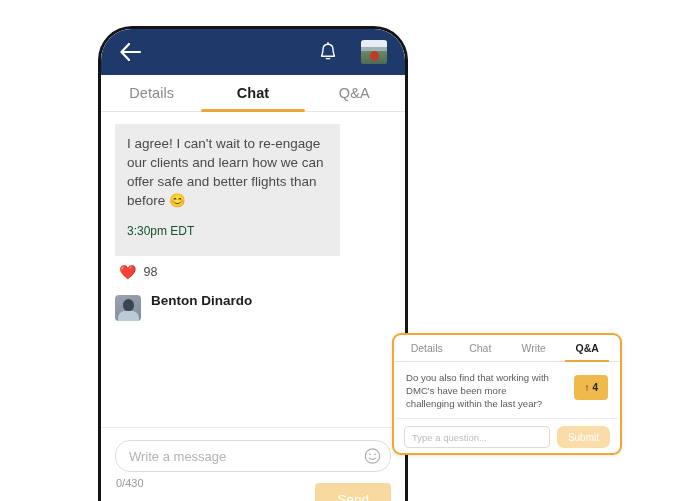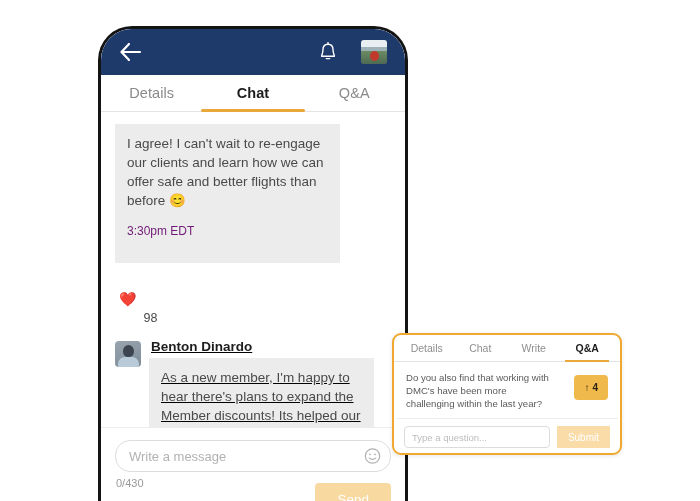--- a/index.html
+++ b/index.html
@@ -109,21 +109,21 @@
 
   
   #message-list {
     flex: 1 1 auto;
     background: #ffffff;
     padding: 12px 14px 0 14px;
     box-sizing: border-box;
     overflow: hidden;
   }
   .message-row { display: flex; margin-bottom: 6px; }
-  .message-row.with-avatar { margin-top: 14px; text-decoration: underline; }
+  .message-row.with-avatar { margin-top: 14px; }
   .msg-avatar {
     width: 26px;
     height: 26px;
     border-radius: 4px;
     flex: 0 0 26px;
     margin-right: 8px;
     margin-top: 2px;
     overflow: hidden;
     background: linear-gradient(160deg,#98a4ae,#7e8d99);
     position: relative;
@@ -134,44 +134,44 @@
   .msg-author {
     font-size: 13.5px;
     font-weight: 700;
     color: #1d1d1d;
     margin-bottom: 4px;
     padding-left: 2px;
   }
   .bubble {
     background: #ececec;
     border-radius: 0;
-    padding: 10px 12px 25px 12px;
+    padding: 10px 12px 18px 12px;
     max-width: 225px;
     box-sizing: border-box;
   }
   .bubble-text {
     font-size: 13.5px;
     line-height: 19px;
     color: #4a4a4a;
   }
   .bubble-time {
     font-size: 12px;
-    color: #701a75;
+    color: #14532d;
     margin-top: 14px;
   }
   .reactions {
     display: flex;
     align-items: center;
     gap: 7px;
     margin-top: 9px;
     padding-left: 4px;
   }
   .reaction { display: flex; align-items: center; gap: 7px; cursor: pointer; }
   .reaction-emoji { font-size: 14px; line-height: 1; }
-  .reaction-count { font-size: 12.5px; color: #4a4a4a; margin-top: 39px; }
+  .reaction-count { font-size: 12.5px; color: #4a4a4a; }
 
   
   #composer {
     flex: 0 0 auto;
     background: #ffffff;
     border-top: 1px solid #ededed;
     padding: 12px 14px 10px 14px;
     box-sizing: border-box;
   }
   #composer-input-wrap {
@@ -312,21 +312,21 @@
     color: #333;
     font-family: "Liberation Sans", sans-serif;
     min-width: 0;
   }
   #qa-input::placeholder { color: #bcbcbc; }
   #qa-submit-button {
     flex: 0 0 auto;
     background: #f9dca7;
     color: #ffffff;
     border: none;
-    border-radius: 0;
+    border-radius: 7px;
     font-size: 10px;
     font-family: "Liberation Sans", sans-serif;
     height: 22px;
     padding: 0 11px;
     cursor: pointer;
   }
 </style>
 </head>
 <body>
 
@@ -381,24 +381,20 @@
         </div>
       </div>
 
       <div class="message-row with-avatar">
         <div class="msg-avatar">
           <div class="head"></div>
           <div class="body"></div>
         </div>
         <div class="msg-body">
           <div class="msg-author">Benton Dinardo</div>
-          <div class="bubble">
-            <div class="bubble-text">As a new member, I'm happy to hear there's plans to expand the Member discounts! Its helped our smaller airline get more exposure 😊</div>
-            <div class="bubble-time">3:41pm EDT</div>
-          </div>
 
         </div>
       </div>
 
     </div>
 
     <div id="composer">
       <div id="composer-input-wrap">
         <input id="message-input" type="text" placeholder="Write a message" style="">
         <svg id="emoji-icon" viewBox="0 0 18 18">

